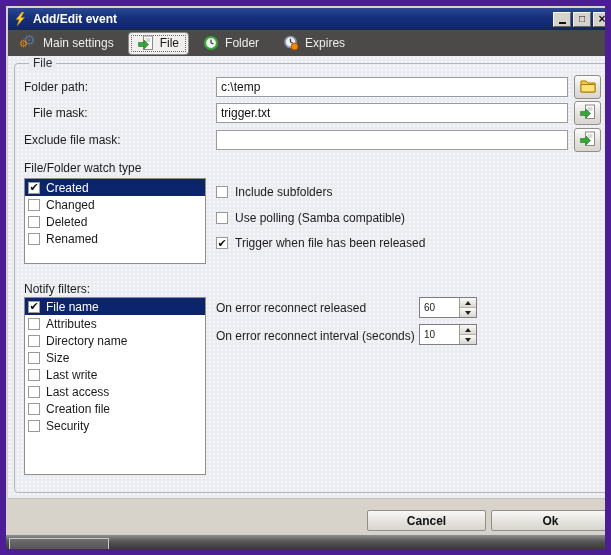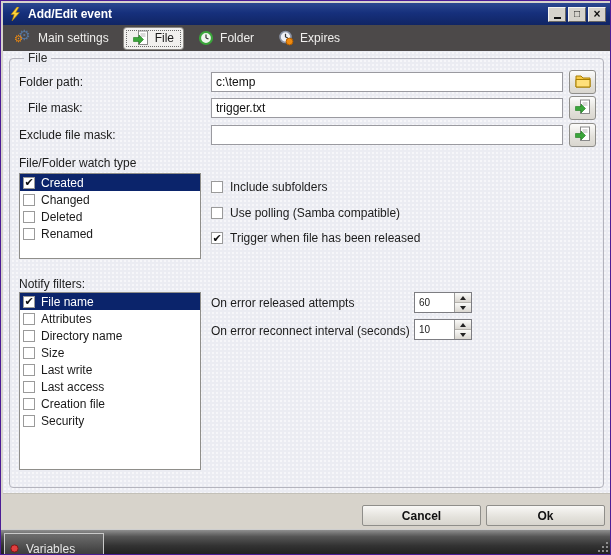--- a/index.html
+++ b/index.html
@@ -1,20 +1,20 @@
 <!DOCTYPE html>
 <html><head>
 <meta charset="utf-8">
 <style>
   * { margin:0; padding:0; box-sizing:border-box; }
   html,body { width:611px; height:555px; }
   body { font-family:"Liberation Sans", sans-serif; font-size:12px; color:#1a1a1a; }
 
   .window { position:relative; width:611px; height:555px; background:#d6d3cc; overflow:hidden;
-            border:1px solid #4c1d95; }
+            border:6px solid #4c1d95; }
 
   
   .titlebar { position:absolute; left:2px; top:2px; width:607px; height:22px;
     background:linear-gradient(to bottom,#2b4890 0%,#16307c 45%,#102564 100%);
     display:flex; align-items:center; padding:0 4px; }
   .title-icon { width:16px; height:16px; display:flex; align-items:center; justify-content:center; }
   .title-text { color:#ffffff; font-weight:bold; font-size:12px; margin-left:5px; flex:1; }
   .win-btns { display:flex; gap:2px; }
   .win-btn { width:18px; height:15px; background:#d6d3cc; border:1px solid;
     border-color:#f5f4f1 #6b6963 #6b6963 #f5f4f1; display:flex; align-items:center; justify-content:center;
@@ -289,21 +289,21 @@
         <span>Creation file</span>
       </div>
       <div class="litem">
         <span class="cb">
             <span class="mark"></span>
           </span>
         <span>Security</span>
       </div>
     </div>
 
-    <span class="flabel" style="left:208px; top:245px;">On error released attempts</span>
+    <span class="flabel" style="left:208px; top:245px;">On error reconnect released</span>
     <div class="spinbox" style="left:411px; top:241px;">
       <span class="spinval">60</span>
       <span class="spinbtns">
         <span class="spinbtn">
             <span class="arr-up"></span>
           </span>
         <span class="spinbtn">
             <span class="arr-dn"></span>
           </span>
       </span>

